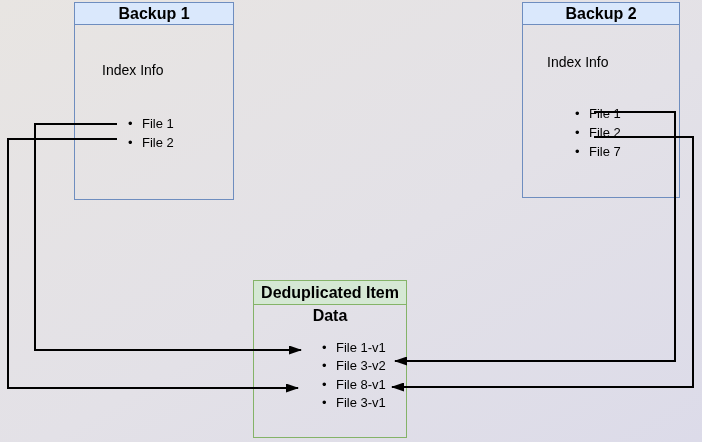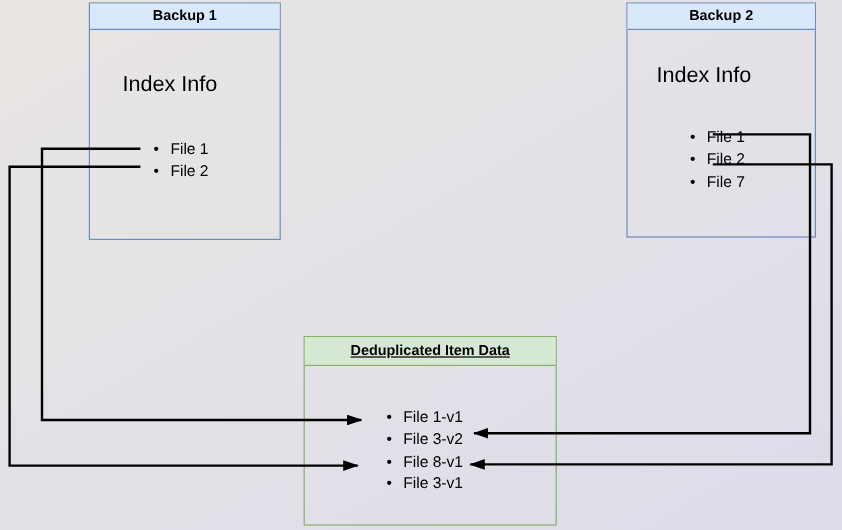--- a/index.html
+++ b/index.html
@@ -13,35 +13,35 @@
   }
   .node {
     position:absolute;
     box-sizing:border-box;
     border:1px solid;
   }
   .node .header {
     box-sizing:border-box;
     border-bottom:1px solid;
     font-weight:bold;
-    font-size:12px;
+    font-size:16px;
     text-align:center;
   }
   .blue { border-color:#6e8dbf; }
   .blue .header { background:#dae8fc; border-color:#6e8dbf; height:22px; line-height:21px; }
   .green { border-color:#84b368; }
   .green .header { background:#d5e8d4; border-color:#84b368; height:24px; line-height:23px; }
 
   #backup1 { left:74px;  top:2px;   width:160px; height:198px; }
   #backup2 { left:474px; top:2px;   width:158px; height:196px;margin-left:48px; }
-  #dedup   { left:253px; top:280px; width:211px; height:158px;text-decoration:underline; }
+  #dedup   { left:253px; top:280px; width:154px; height:158px; }
 
   .subtitle {
     position:absolute;
-    font-size:18px;
+    font-size:14px;
     line-height:18px;
     white-space:nowrap;
   }
   #backup1 .subtitle { left:27px; top:58px; }
   #backup2 .subtitle { left:24px; top:50px; }
 
   ul.filelist {
     position:absolute;
     margin:0; padding:0;
     list-style:none;

